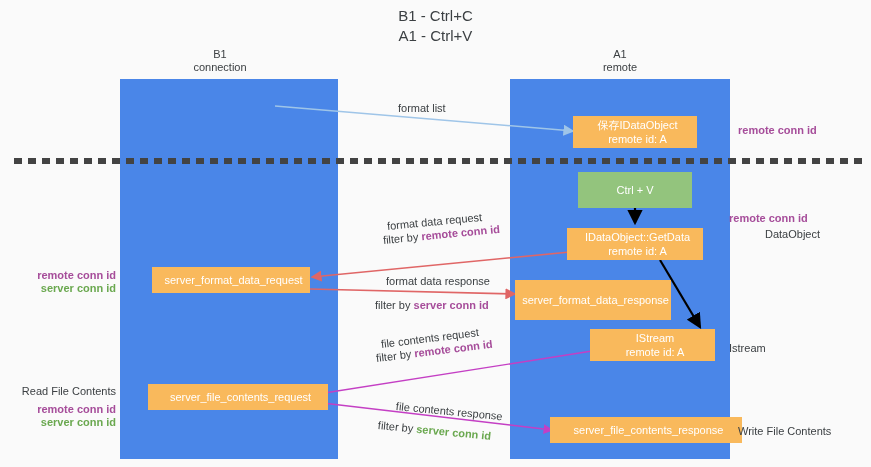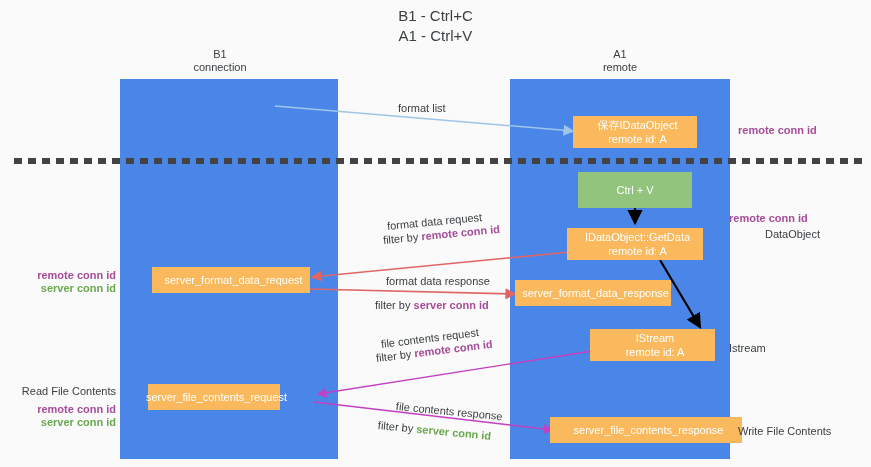--- a/index.html
+++ b/index.html
@@ -97,30 +97,30 @@
 
   <div class="box orange" style="left:567px;top:228px;width:136px;height:32px;">
     <span>IDataObject::GetData</span>
     <span>remote id: A</span>
   </div>
 
   <div class="box orange" style="left:152px;top:267px;width:158px;height:26px;">
     <span>server_format_data_request</span>
   </div>
 
-  <div class="box orange" style="left:515px;top:280px;width:156px;height:26px;">
+  <div class="box orange" style="left:515px;top:280px;width:156px;height:40px;">
     <span>server_format_data_response</span>
   </div>
 
   <div class="box orange" style="left:590px;top:329px;width:125px;height:32px;">
     <span>IStream</span>
     <span>remote id: A</span>
   </div>
 
-  <div class="box orange" style="left:148px;top:384px;width:132px;height:26px;">
+  <div class="box orange" style="left:148px;top:384px;width:180px;height:26px;">
     <span>server_file_contents_request</span>
   </div>
 
   <div class="box orange" style="left:550px;top:417px;width:192px;height:26px;">
     <span>server_file_contents_response</span>
   </div>
 
   <div class="lbl dark" style="left:398px;top:101px;">format list</div>
 
   <div class="lbl dark rot" style="left:387px;top:219px;transform:rotate(-5.5deg);">format data request</div>

